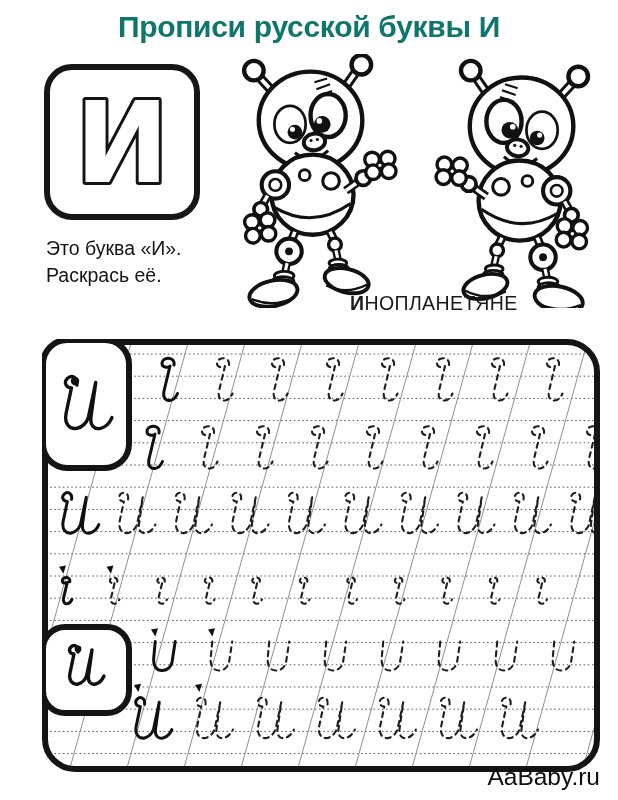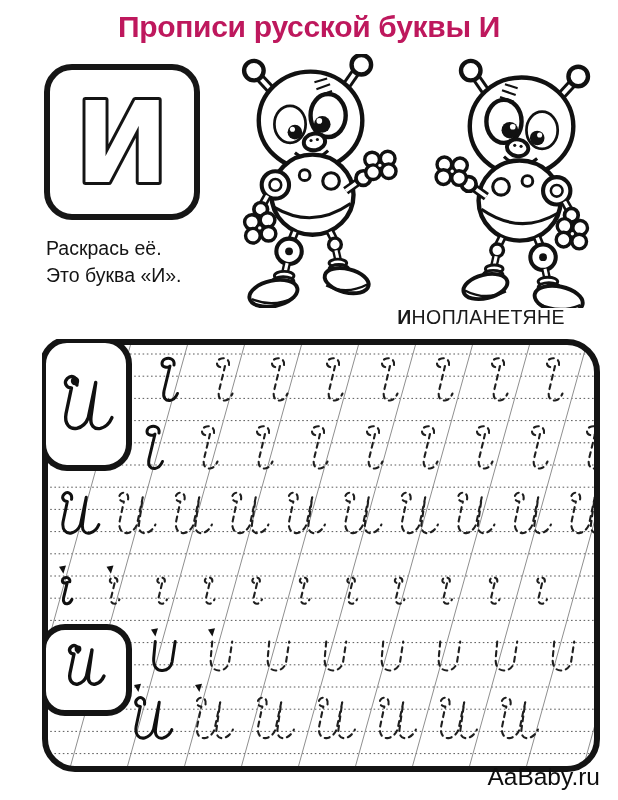--- a/index.html
+++ b/index.html
@@ -3,33 +3,33 @@
 <meta charset="utf-8">
 <style>
   html,body{margin:0;padding:0}
   body{
     width:618px;height:800px;background:#ffffff;position:relative;
     font-family:"Liberation Sans",sans-serif;color:#111;overflow:hidden;
   }
   .abs{position:absolute}
   .page-title{
     left:0;right:0;top:10px;text-align:center;
-    font-size:30px;font-weight:700;letter-spacing:-0.3px;color:#be185d;
+    font-size:30px;font-weight:700;letter-spacing:-0.3px;color:#0f766e;
   }
   .letter-card{
     left:44px;top:64px;width:144px;height:144px;
     border:6px solid #161616;border-radius:28px;background:#fff;
   }
   .letter-card svg{display:block;width:100%;height:100%}
   .instructions{
     left:46px;top:235px;font-size:19.5px;line-height:27px;color:#141414;
   }
   .aliens-wrap{left:224px;top:54px;width:388px;height:254px}
   .aliens-caption{
-    left:350px;top:306px;width:262px;text-align:center;
+    left:350px;top:292px;width:262px;text-align:left;
     font-size:19.5px;letter-spacing:0.4px;color:#1a1a1a;
   }
   .aliens-caption b{font-weight:700}
   .practice-wrap{left:42px;top:339px;width:558px;height:433px}
   .watermark{
     right:18px;top:763px;font-size:24.5px;color:#0e0e0e;
   }
   .watermark .wm-bold{font-weight:400}
   
   .gpath{fill:none;stroke-linecap:round;stroke-linejoin:round;vector-effect:non-scaling-stroke}
@@ -42,22 +42,22 @@
 
 <div class="abs page-title">Прописи русской буквы И</div>
 
 <div class="abs letter-card">
   <svg viewBox="0 0 144 144">
     <text x="72" y="112" text-anchor="middle" font-family="DejaVu Sans, sans-serif" font-size="112" font-weight="bold" fill="#ffffff" stroke="#141414" stroke-width="6" paint-order="stroke" stroke-linejoin="round">И</text>
   </svg>
 </div>
 
 <div class="abs instructions">
+  <div>Это буква «И».</div>
   <div>Раскрась её.</div>
-  <div>Это буква «И».</div>
 </div>
 
 <div class="abs aliens-wrap">
 <svg viewBox="0 0 388 260" width="388" height="254">
   <defs>
     <g id="alien" stroke="#111">
 
       <line x1="52" y1="46" x2="28" y2="20" stroke-width="10"></line>
       <line x1="52" y1="46" x2="28" y2="20" stroke="#fff" stroke-width="4"></line>
       <circle cx="24" cy="15" r="10" fill="#fff" stroke-width="4.5"></circle>

